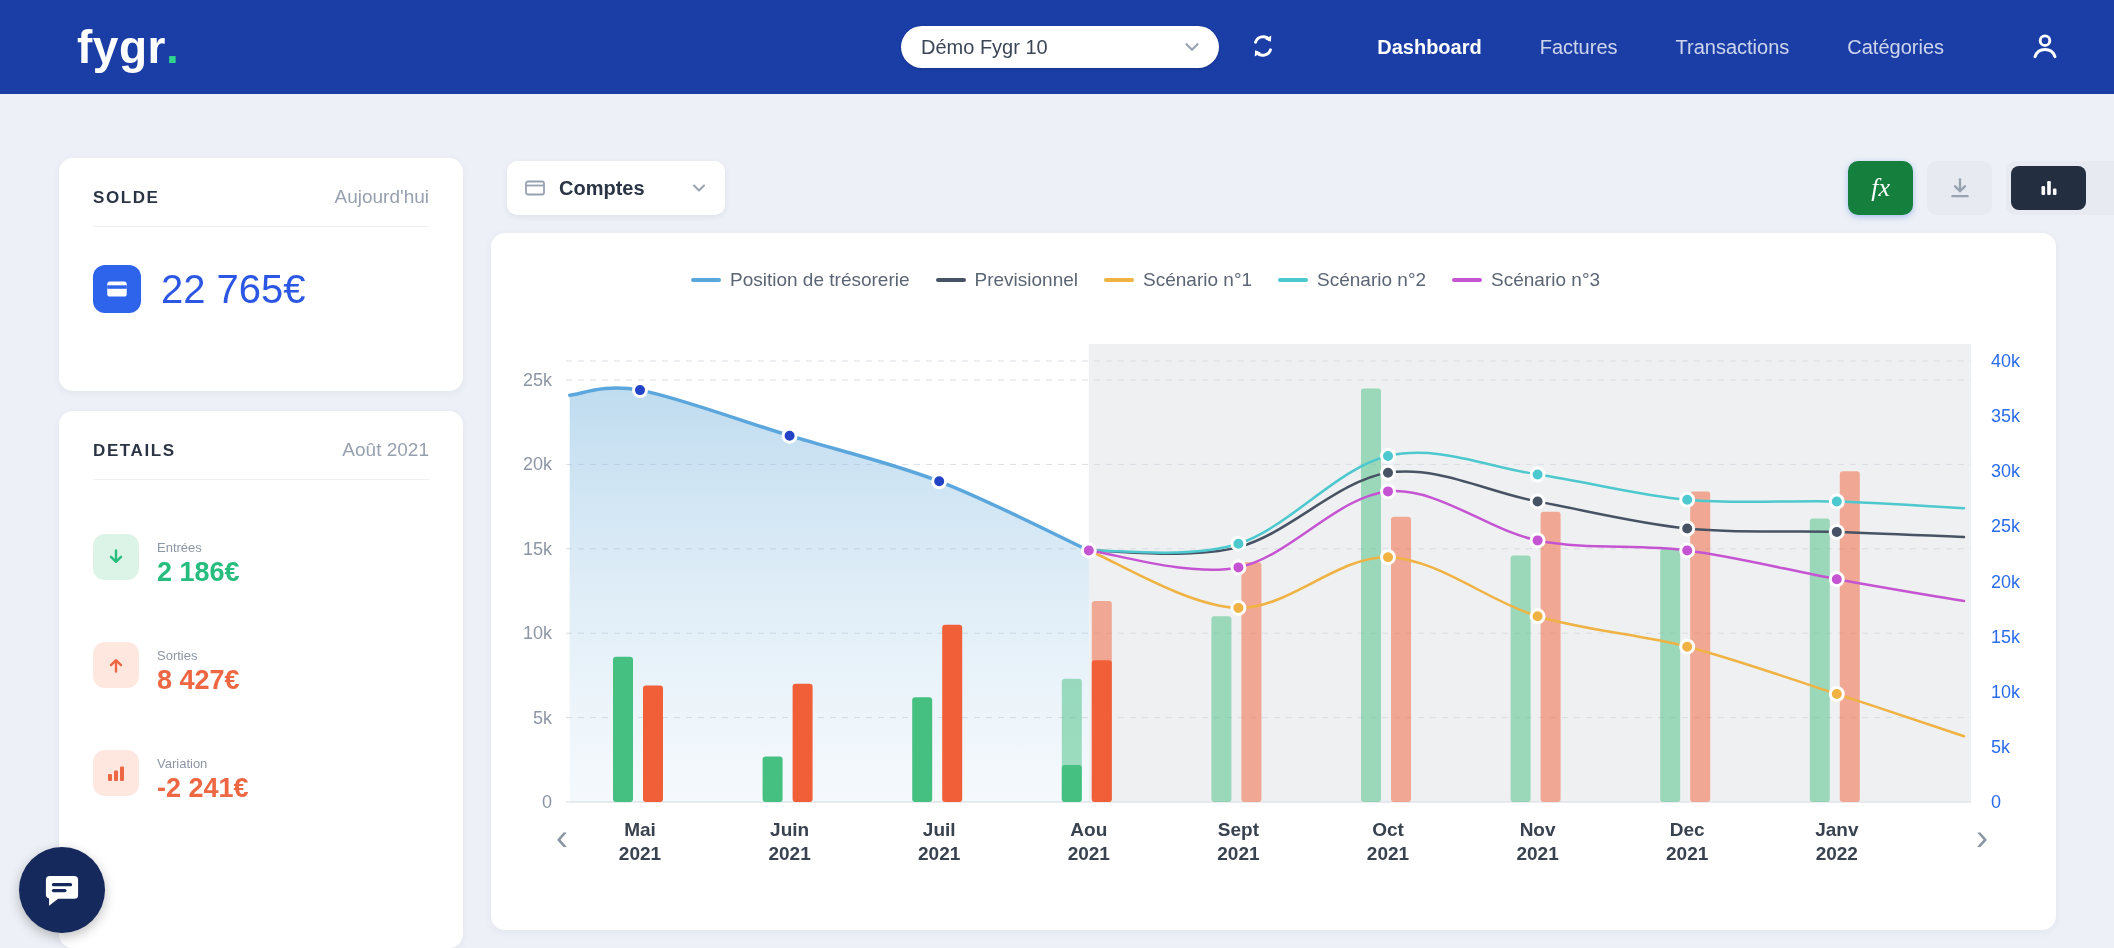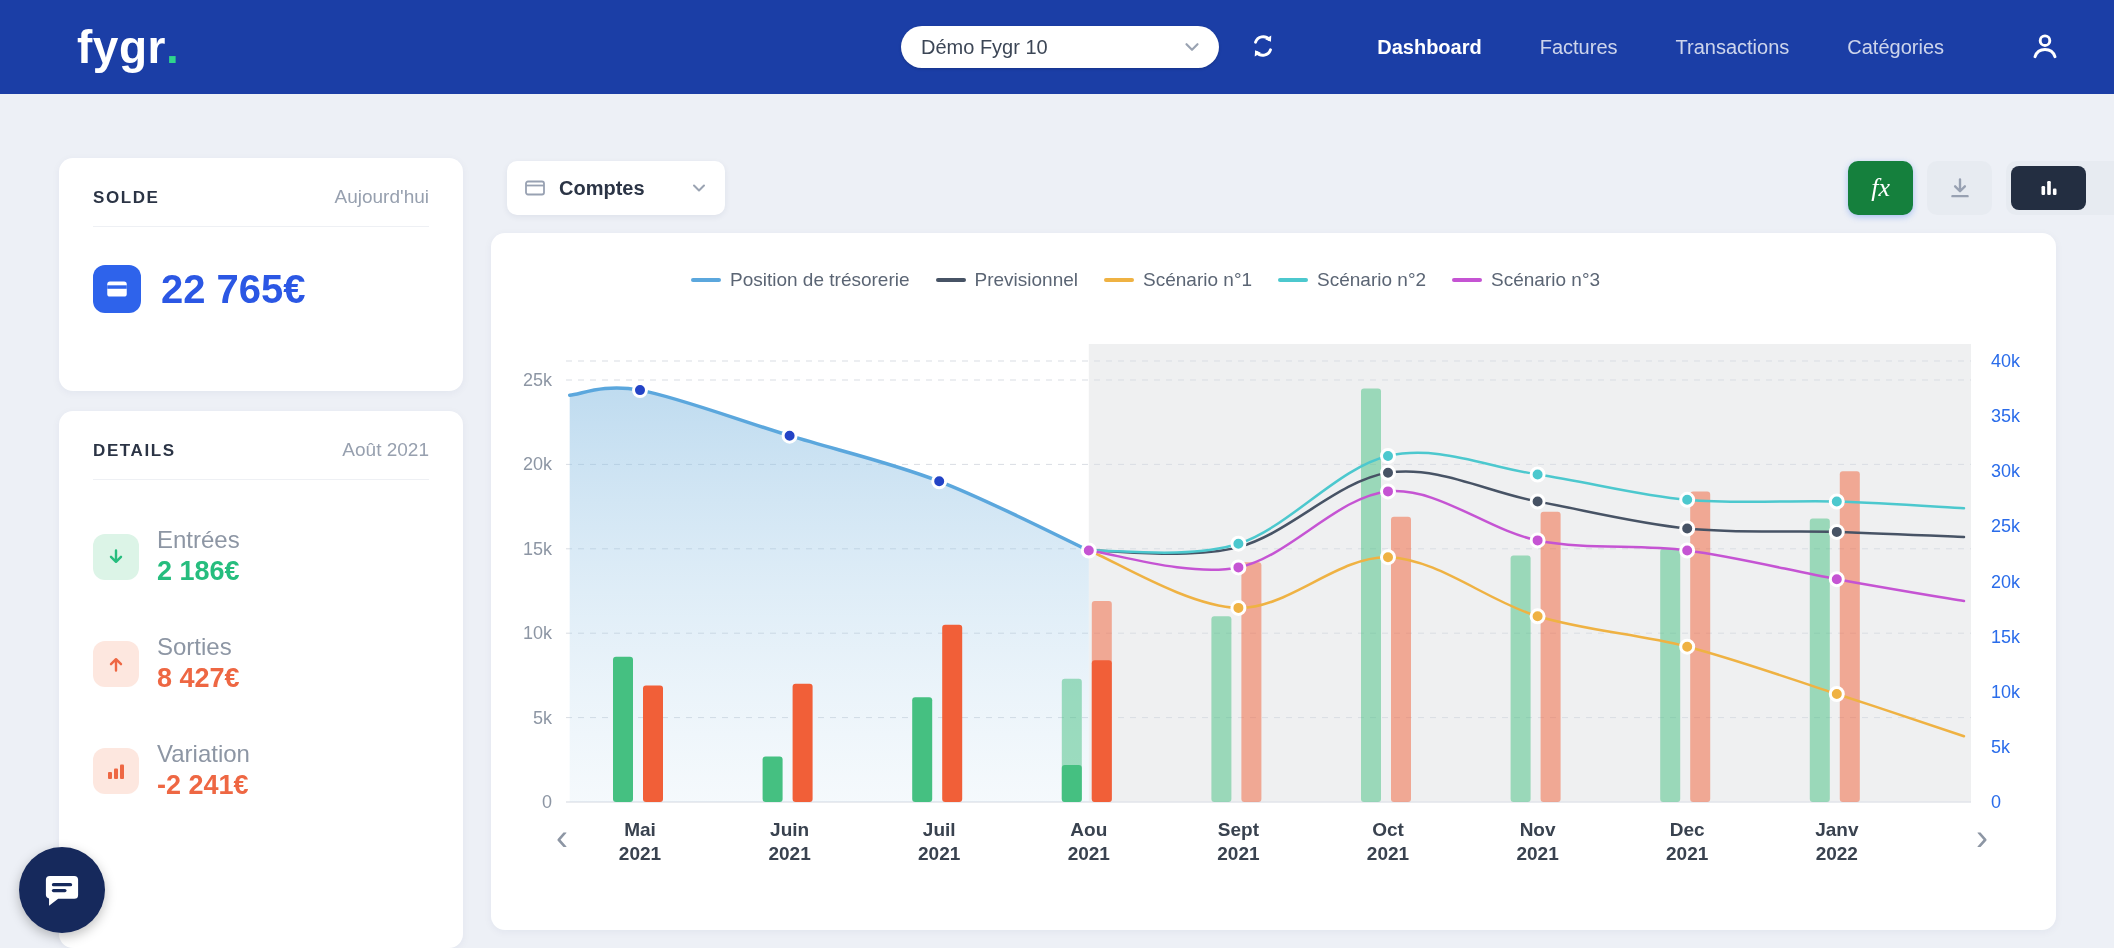--- a/index.html
+++ b/index.html
@@ -29,24 +29,24 @@
   
   .card { position:absolute; background:#fff; border-radius:14px; box-shadow:0 2px 8px rgba(25,39,89,.05); }
   .solde-card { left:59px; top:158px; width:404px; height:233px; padding:28px 34px; }
   .details-card { left:59px; top:411px; width:404px; height:537px; padding:28px 34px; }
   .card-head { display:flex; justify-content:space-between; align-items:baseline; }
   .card-title { font-size:17px; font-weight:700; letter-spacing:1.6px; color:#2b3445; }
   .card-period { font-size:19px; color:#97a0af; }
   .card-sep { border:none; border-top:1px solid #eef0f4; margin-top:18px; }
   .solde-row { display:flex; align-items:center; margin-top:38px; gap:20px; }
   .solde-ic { width:48px; height:48px; border-radius:12px; background:#2e63eb; display:flex; align-items:center; justify-content:center; }
-  .solde-val { font-size:40px; font-weight:700; color:#2b57e4; }
+  .solde-val { font-size:40px; font-weight:400; color:#2b57e4; }
   .det-row { display:flex; align-items:center; gap:18px; margin-top:46px; }
   .det-ic { width:46px; height:46px; border-radius:12px; display:flex; align-items:center; justify-content:center; }
-  .det-label { font-size:24px; color:#8d96a4; }
+  .det-label { font-size:13px; color:#8d96a4;margin-top:14px; }
   .det-value { font-size:27px; font-weight:700; margin-top:2px; }
   
   .controls { position:absolute; left:507px; top:160px; width:1844px; height:56px; display:flex; align-items:center; gap:14px;justify-content:flex-end; }
   .accounts { width:218px; height:54px; background:#fff; border-radius:10px; display:flex; align-items:center;
               padding:0 16px; gap:12px; cursor:pointer; box-shadow:0 2px 6px rgba(25,39,89,.07); }
   .accounts span { font-size:20px; font-weight:600; color:#2b3445; flex:1; }
   .spacer { flex:1; }
   .btn-sq { width:65px; height:54px; border:none; border-radius:10px; cursor:pointer; display:flex; align-items:center; justify-content:center; }
   .btn-fx { background:#15803d; color:#fff; font-family:"Liberation Serif", serif; font-style:italic; font-size:26px; box-shadow:0 2px 6px rgba(37,99,235,.35); }
   .btn-dl { background:#e7ebf1; }

